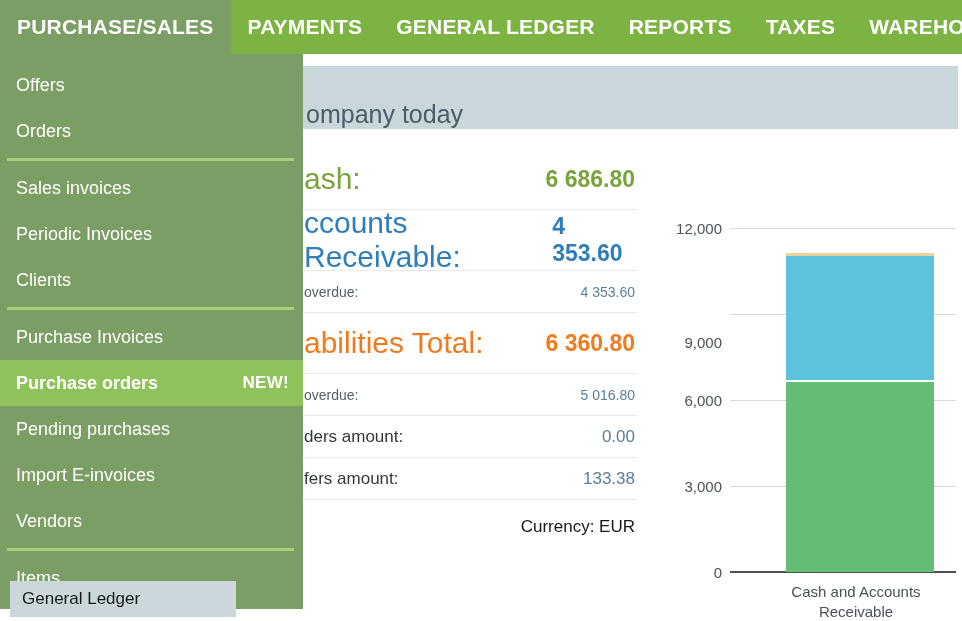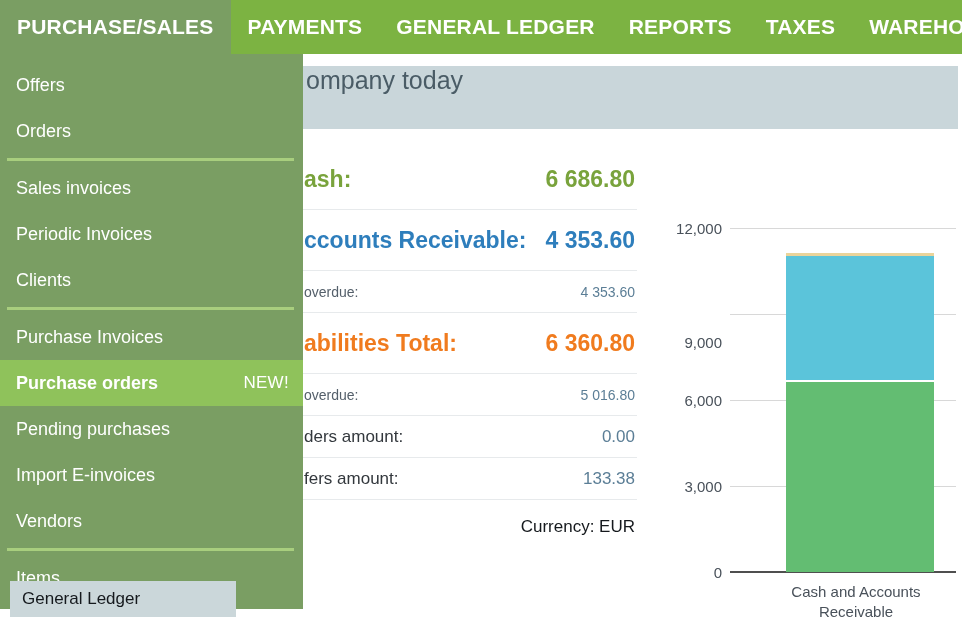--- a/index.html
+++ b/index.html
@@ -68,21 +68,21 @@
     cursor: pointer;
     box-sizing: border-box;
     white-space: nowrap;
   }
   .menu-item.hovered {
     background: #8FC25B;
     font-weight: 700;
   }
   .menu-item .badge {
     font-size: 17px;
-    font-weight: 400;
+    font-weight: 700;
     color: #ffffff;
     letter-spacing: .3px;
   }
   .menu-sep {
     height: 3px;
     margin: 4px 9px 4px 7px;
     background: #A8CE7E;
   }
 
   
@@ -113,21 +113,21 @@
     z-index: 10;
   }
   .panel-header {
     position: absolute;
     left: 4px;
     top: 12px;
     width: 658px;
     height: 63px;
     background: #C9D6DA;
     display: flex;
-    align-items: flex-start;
+    align-items: flex-end;
     padding-left: 6px;
     box-sizing: border-box;
   }
   .panel-header .title {
     color: #4a5c66;
     font-size: 25px;
     font-weight: 400;
   }
 
   
@@ -142,21 +142,21 @@
     align-items: center;
     justify-content: space-between;
     border-bottom: 1px solid #e7eaec;
     box-sizing: border-box;
     padding: 0 2px 0 4px;
   }
   .stat-row.big { height: 61px; }
   .stat-row.small { height: 42px; }
   .stat-row.last { border-bottom: none; height: 54px; justify-content: flex-end; }
 
-  .lbl-big { font-size: 23px; font-weight: 700; }
+  .lbl-big { font-size: 30px; font-weight: 400; }
   .val-big { font-size: 23px; font-weight: 700; }
   .lbl-small { font-size: 14px; color: #55606b; font-weight: 400; }
   .val-small { font-size: 14px; color: #5b7e96; font-weight: 400; }
   .val-medium { font-size: 17px; color: #5b7e96; font-weight: 400; }
   .lbl-medium { font-size: 17px; color: #33383d; font-weight: 400; }
   .currency { font-size: 17px; color: #15191d; }
 
   .c-green  { color: #79A33C; }
   .c-blue   { color: #2E7EBC; }
   .c-orange { color: #F07B1E; }

